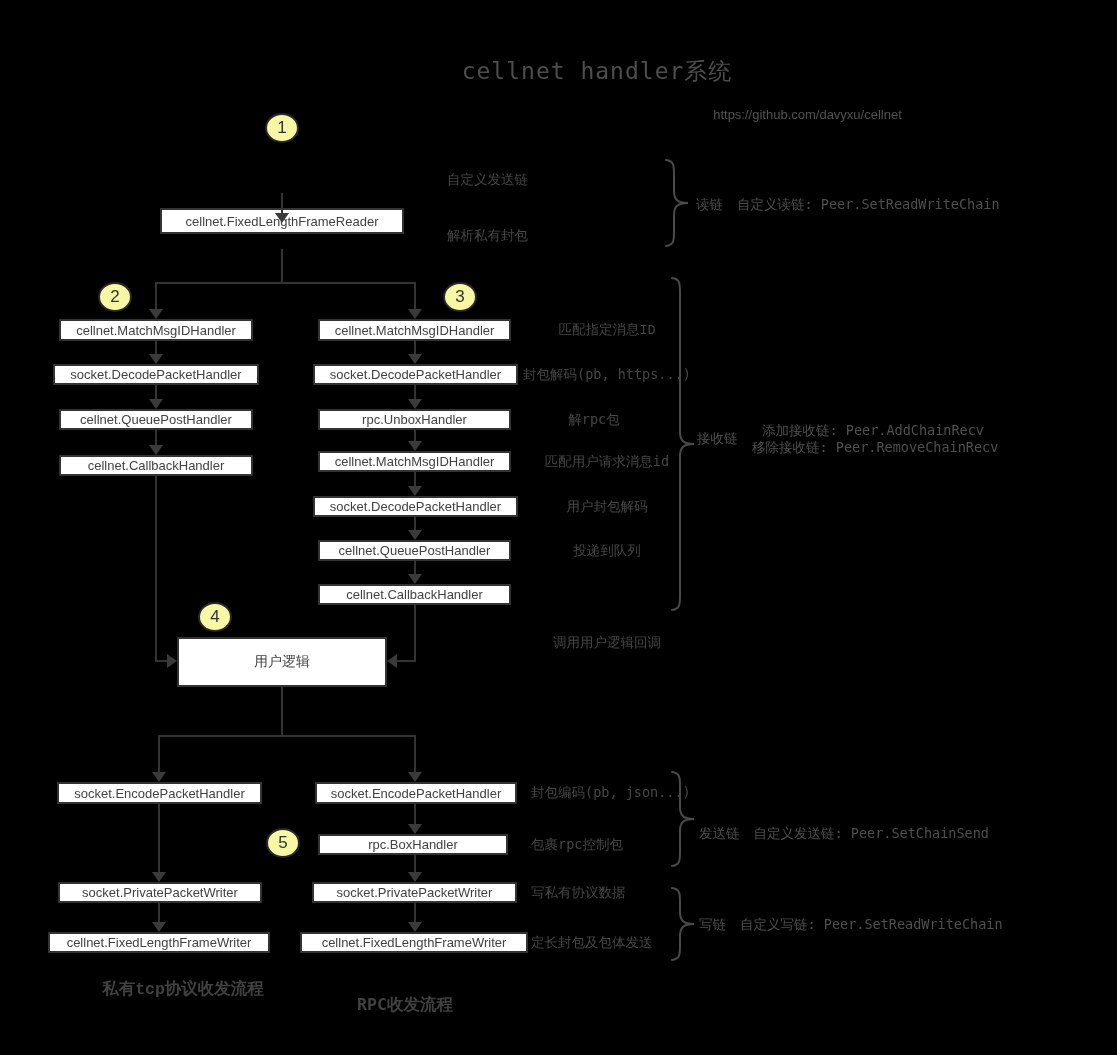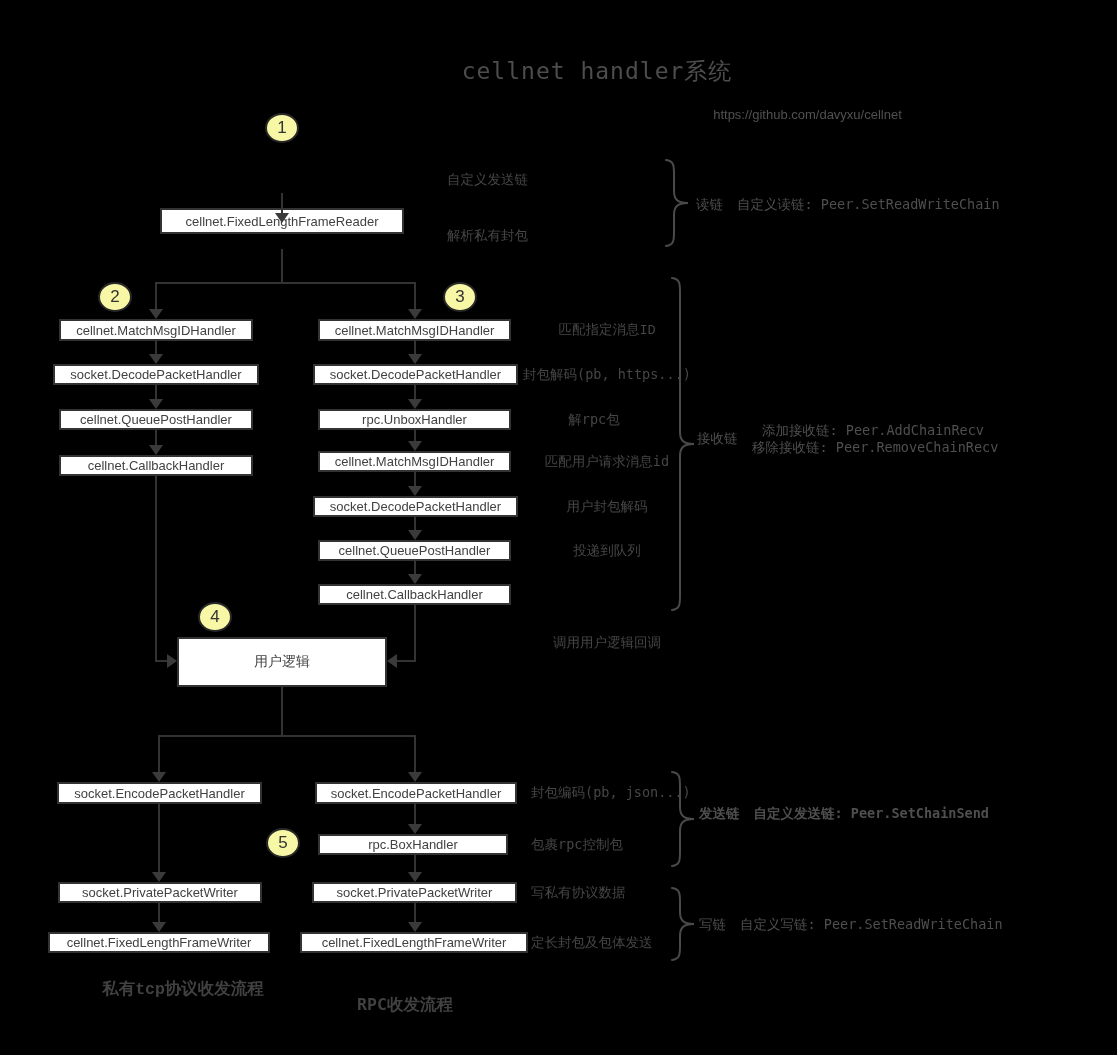--- a/index.html
+++ b/index.html
@@ -156,21 +156,21 @@
   <div class="node" style="left:312px;top:882px;width:205px;height:21px;">socket.PrivatePacketWriter</div>
   <div class="note" style="left:531px;top:882px;width:170px;height:21px;">写私有协议数据</div>
   <div class="vline" style="left:414px;top:903px;height:19px;"></div>
   <div class="arrow-down" style="left:408px;top:922px;"></div>
   <div class="node" style="left:300px;top:932px;width:228px;height:21px;">cellnet.FixedLengthFrameWriter</div>
   <div class="note" style="left:531px;top:932px;width:170px;height:21px;text-align:right;">定长封包及包体发送</div>
 
   <svg class="brace" style="left:668px;top:770px;" width="28" height="98" viewBox="0 0 28 98">
     <path d="M4 2 C12 3,12 8,12 16 L12 37 C12 45,15 49,26 49 C15 49,12 53,12 61 L12 82 C12 90,12 95,4 96"></path>
   </svg>
-  <div class="chainrow" style="left:699px;top:805px;height:18px;font-weight:bold;">
+  <div class="chainrow" style="left:699px;top:825px;height:18px;">
     <span>发送链</span>
     <span>自定义发送链: Peer.SetChainSend</span>
   </div>
 
   <svg class="brace" style="left:668px;top:886px;" width="28" height="76" viewBox="0 0 28 76">
     <path d="M4 2 C12 3,12 8,12 16 L12 26 C12 34,15 38,26 38 C15 38,12 42,12 50 L12 60 C12 68,12 73,4 74"></path>
   </svg>
   <div class="chainrow" style="left:699px;top:916px;height:18px;">
     <span>写链</span>
     <span>自定义写链: Peer.SetReadWriteChain</span>

